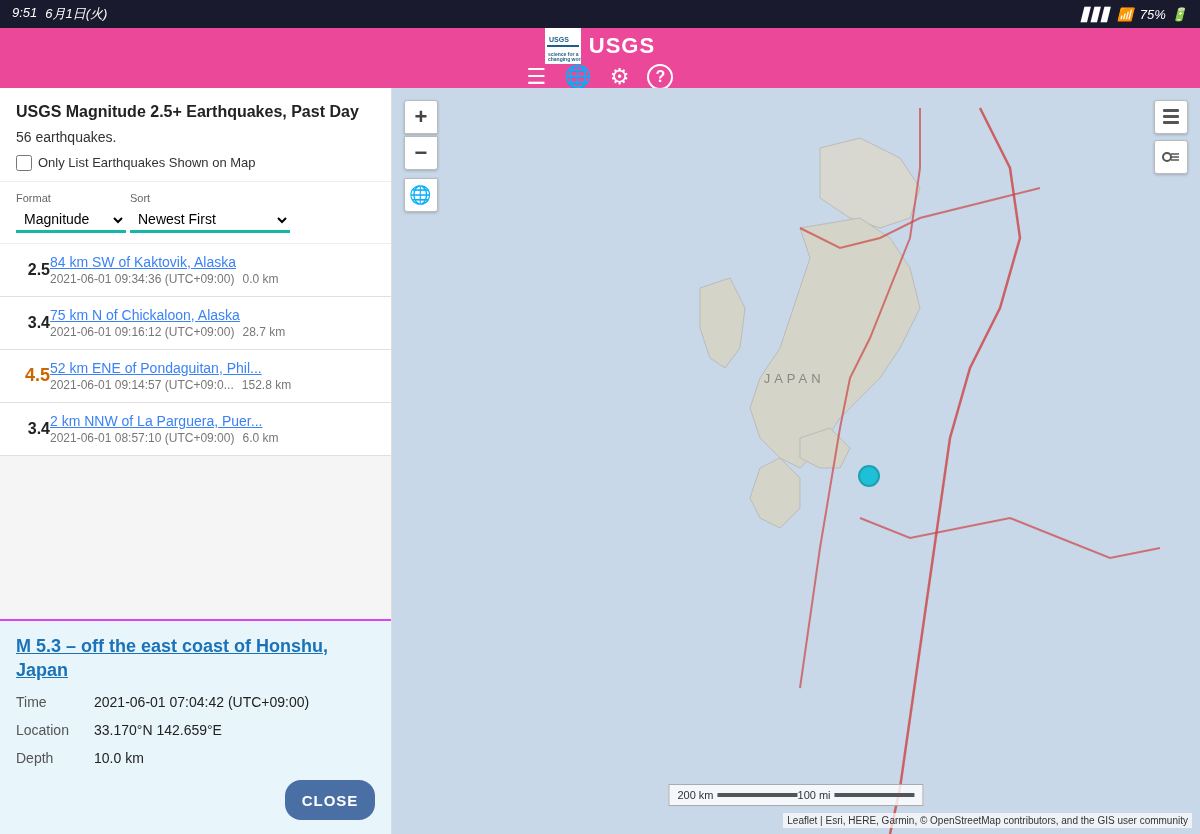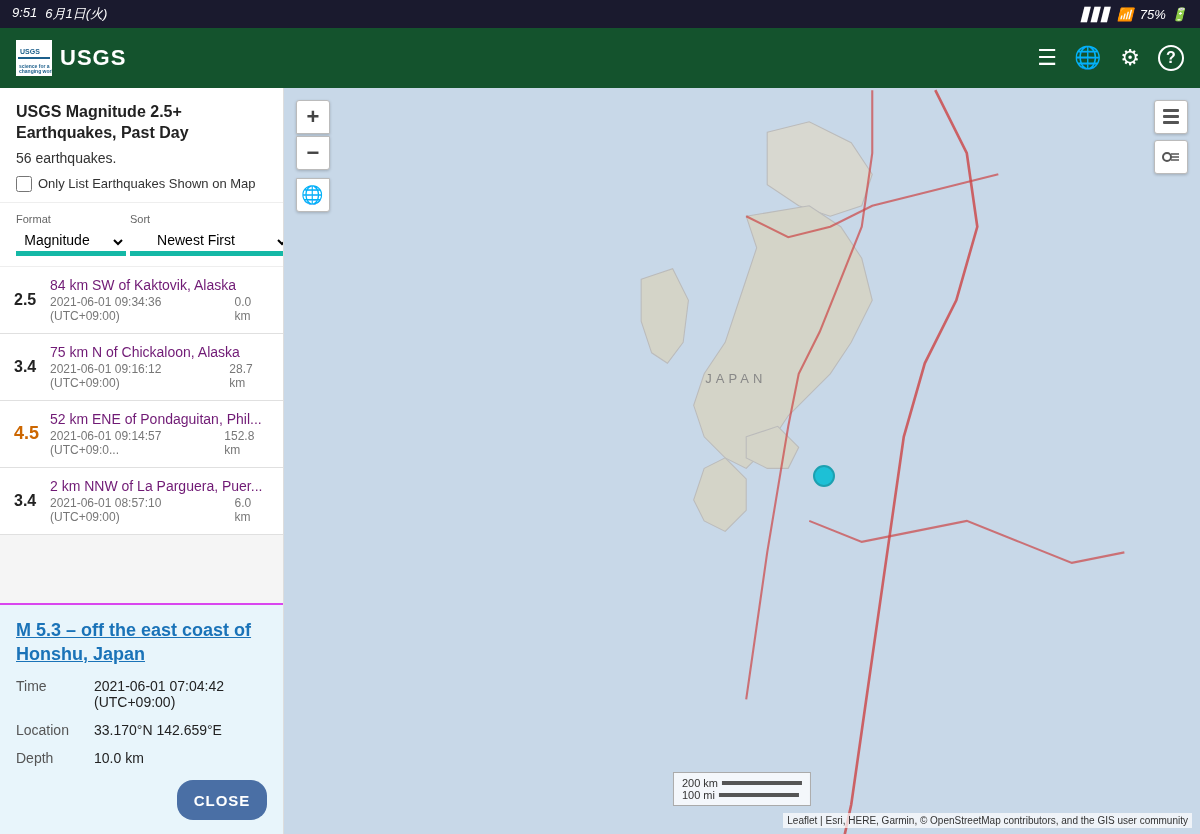--- a/index.html
+++ b/index.html
@@ -15,26 +15,27 @@
       justify-content: space-between;
       align-items: center;
       height: 28px;
       font-style: italic;
     }
     #status-bar .left { display: flex; gap: 8px; }
     #status-bar .right { display: flex; gap: 6px; align-items: center; }
 
     
     #header {
-      background: #14532d;
+      background: #ec4899;
       height: 60px;
       display: flex;
       align-items: center;
       justify-content: space-between;
       padding: 0 16px;
+      flex-direction: column;
     }
     #header .logo {
       display: flex;
       align-items: center;
       gap: 8px;
       color: white;
       font-weight: bold;
       font-size: 22px;
     }
     #header .logo .usgs-icon {
@@ -56,21 +57,21 @@
     }
 
     
     #main {
       display: flex;
       height: calc(834px - 28px - 60px);
     }
 
     
     #sidebar {
-      width: 284px;
+      width: 392px;
       background: white;
       display: flex;
       flex-direction: column;
       border-right: 1px solid #ddd;
       overflow: hidden;
       position: relative;
       z-index: 10;
     }
 
     #sidebar-header {
@@ -109,27 +110,26 @@
       flex-direction: column;
       gap: 4px;
     }
     .filter-group label {
       font-size: 11px;
       color: #666;
     }
     .filter-group select {
       font-size: 14px;
       border: none;
-      border-bottom: 5px solid #14b8a6;
+      border-bottom: 3px solid #14b8a6;
       padding: 2px 20px 2px 4px;
       background: white;
       cursor: pointer;
       appearance: auto;
       min-width: 100px;
-      text-align: center;
     }
 
     
     #earthquake-list {
       flex: 1;
       overflow-y: auto;
       background: #f5f5f5;
     }
 
     .eq-item {
@@ -139,29 +139,31 @@
       background: white;
       border-bottom: 1px solid #e0e0e0;
       cursor: pointer;
     }
     .eq-mag {
       font-size: 16px;
       font-weight: bold;
       width: 36px;
       color: #222;
       flex-shrink: 0;
+      text-align: right;
     }
     .eq-mag.large { font-size: 18px; color: #cc6600; }
     .eq-info {
       flex: 1;
     }
     .eq-title {
       font-size: 14px;
-      color: #701a75;
+      color: #3b82f6;
       margin-bottom: 2px;
+      text-decoration: underline;
     }
     .eq-meta {
       font-size: 12px;
       color: #777;
       display: flex;
       gap: 8px;
     }
 
     
     #popup-panel {
@@ -282,21 +284,21 @@
       left: 50%;
       transform: translateX(-50%);
       background: rgba(255,255,255,0.8);
       padding: 4px 8px;
       font-size: 11px;
       color: #333;
       border: 1px solid #aaa;
     }
     .scale-bar-inner {
       display: flex;
-      flex-direction: column;
+      flex-direction: row;
       gap: 0;
     }
     .scale-line {
       display: flex;
       align-items: center;
       gap: 4px;
     }
     .scale-line-bar {
       height: 4px;
       background: #555;

